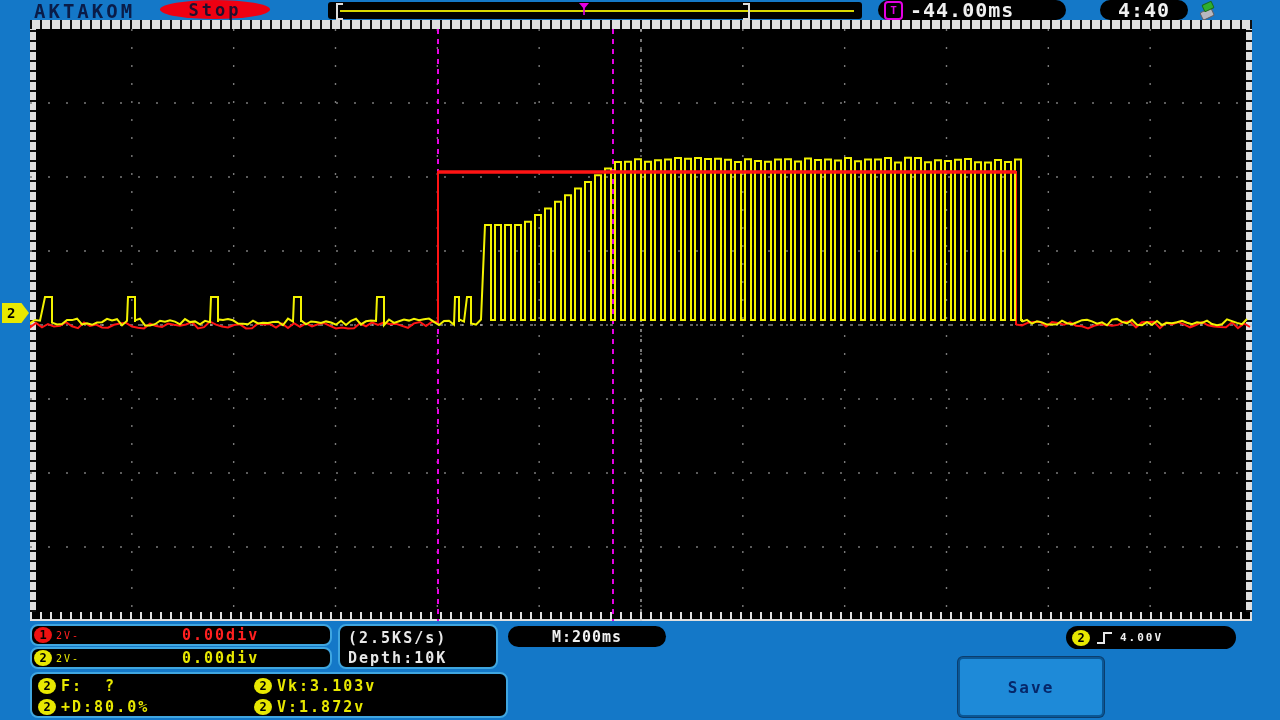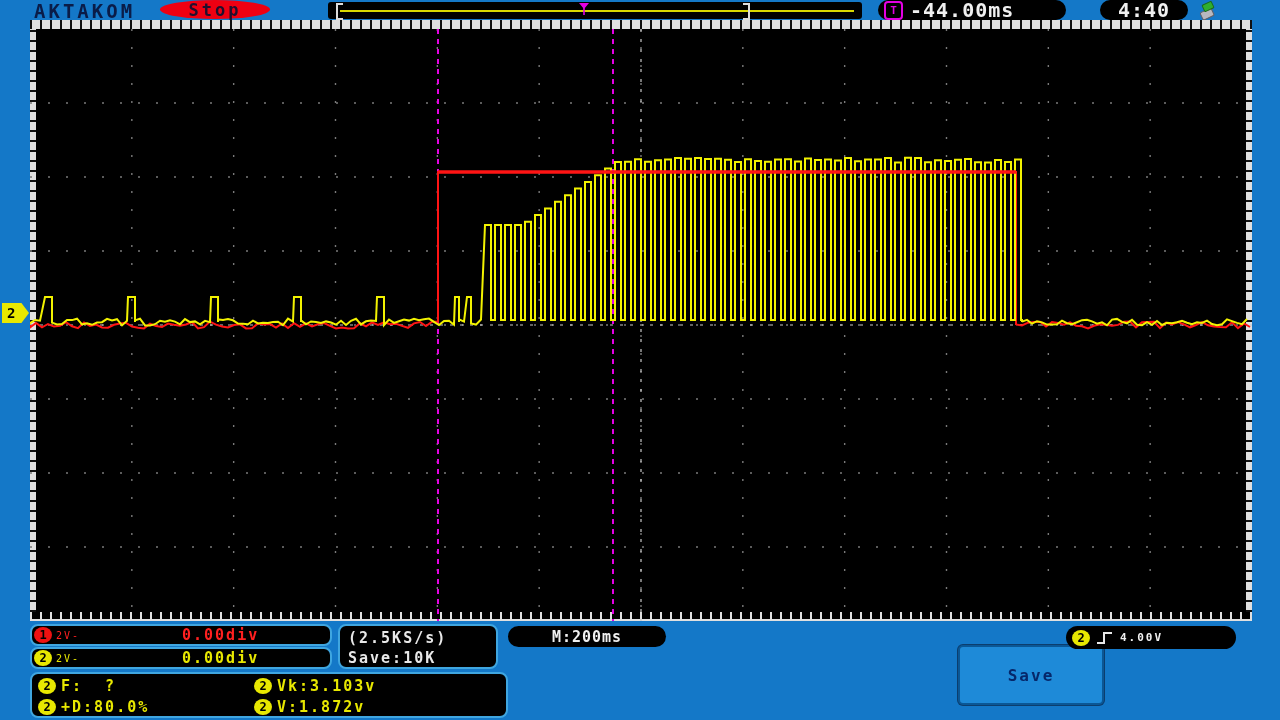--- a/index.html
+++ b/index.html
@@ -138,21 +138,21 @@
     <span class="offset red-t">0.00div</span>
   </div>
   <div class="abs blackbox chrow" style="left:30px;top:26px;width:302px;height:22px;">
     <span class="badge yel" style="margin-left:2px;">2</span>
     <span class="scale yel-t">2V-</span>
     <span class="offset yel-t">0.00div</span>
   </div>
 
   <div class="abs blackbox acq" style="left:338px;top:3px;width:160px;height:45px;">
     <div>(2.5KS/s)</div>
-    <div>Save:10K</div>
+    <div>Depth:10K</div>
   </div>
 
   <div class="abs pill" style="left:508px;top:5px;width:158px;height:21px;justify-content:center;">
     <span class="txt" style="font-size:15px;">M:200ms</span>
   </div>
 
   <div class="abs blackbox" style="left:30px;top:51px;width:478px;height:46px;">
     <div class="meas-cell" style="left:6px;top:3px;">
       <span class="badge yel">2</span>
       <span class="mtx">F:  ?</span>
@@ -165,21 +165,21 @@
       <span class="badge yel">2</span>
       <span class="mtx">+D:80.0%</span>
     </div>
     <div class="meas-cell" style="left:222px;top:24px;">
       <span class="badge yel">2</span>
       <span class="mtx">V:1.872v</span>
     </div>
   </div>
 
 
-  <div class="abs softbtn" style="left:958px;top:24px;width:146px;height:60px;display:flex;align-items:center;justify-content:center;">
+  <div class="abs softbtn" style="left:958px;top:36px;width:146px;height:60px;display:flex;align-items:center;justify-content:center;">
     <span class="cap">Save</span>
   </div>
 
   <div class="abs trig-pill" style="left:1066px;top:5px;width:170px;height:23px;padding-left:6px;box-sizing:border-box;">
     <span class="badge yel">2</span>
     <svg width="18" height="17" style="margin-left:6px;">
       <polyline points="1,14 8,14 8,4 16,4" fill="none" stroke="#e8e8e8" stroke-width="2"></polyline>
     </svg>
     <span class="lvl">4.00V</span>
   </div>

